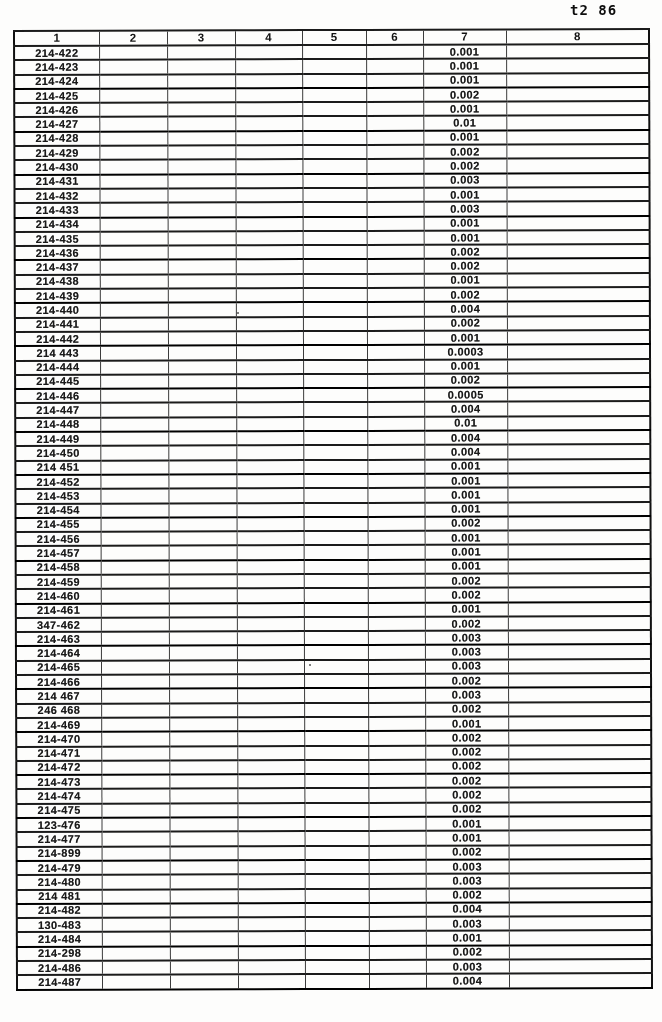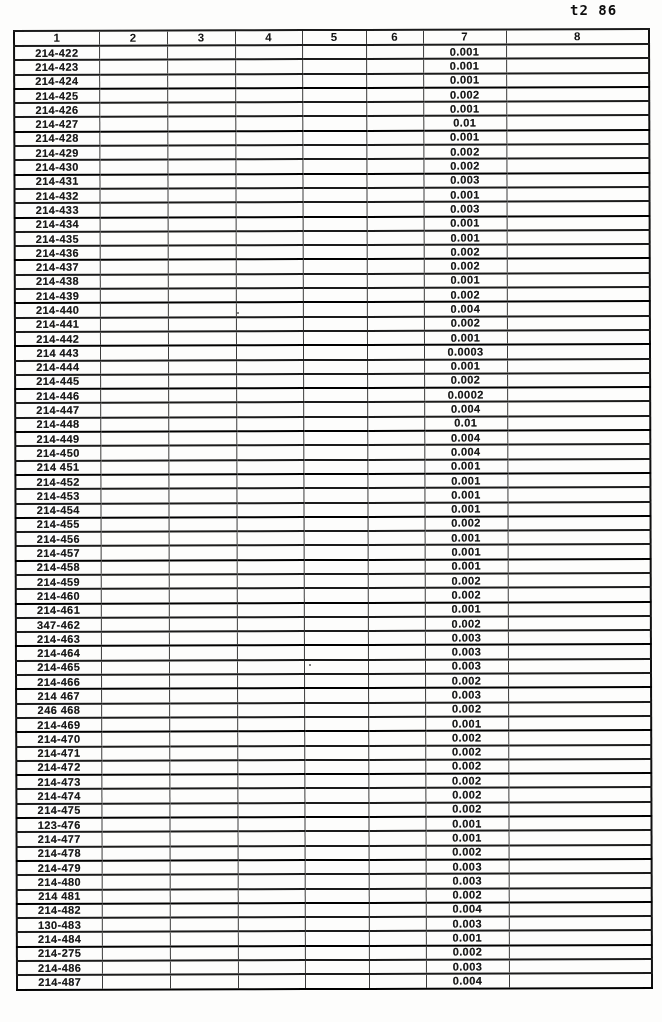--- a/index.html
+++ b/index.html
@@ -323,21 +323,21 @@
         <td class="val">0.002</td>
         <td></td>
       </tr>
       <tr>
         <td class="row-id">214-446</td>
         <td></td>
         <td></td>
         <td></td>
         <td></td>
         <td></td>
-        <td class="val">0.0002</td>
+        <td class="val">0.0005</td>
         <td></td>
       </tr>
       <tr>
         <td class="row-id">214-447</td>
         <td></td>
         <td></td>
         <td></td>
         <td></td>
         <td></td>
         <td class="val">0.004</td>
@@ -637,21 +637,21 @@
         <td class="row-id">214-477</td>
         <td></td>
         <td></td>
         <td></td>
         <td></td>
         <td></td>
         <td class="val">0.001</td>
         <td></td>
       </tr>
       <tr>
-        <td class="row-id">214-478</td>
+        <td class="row-id">214-899</td>
         <td></td>
         <td></td>
         <td></td>
         <td></td>
         <td></td>
         <td class="val">0.002</td>
         <td></td>
       </tr>
       <tr>
         <td class="row-id">214-479</td>
@@ -707,21 +707,21 @@
         <td class="row-id">214-484</td>
         <td></td>
         <td></td>
         <td></td>
         <td></td>
         <td></td>
         <td class="val">0.001</td>
         <td></td>
       </tr>
       <tr>
-        <td class="row-id">214-275</td>
+        <td class="row-id">214-298</td>
         <td></td>
         <td></td>
         <td></td>
         <td></td>
         <td></td>
         <td class="val">0.002</td>
         <td></td>
       </tr>
       <tr>
         <td class="row-id">214-486</td>

